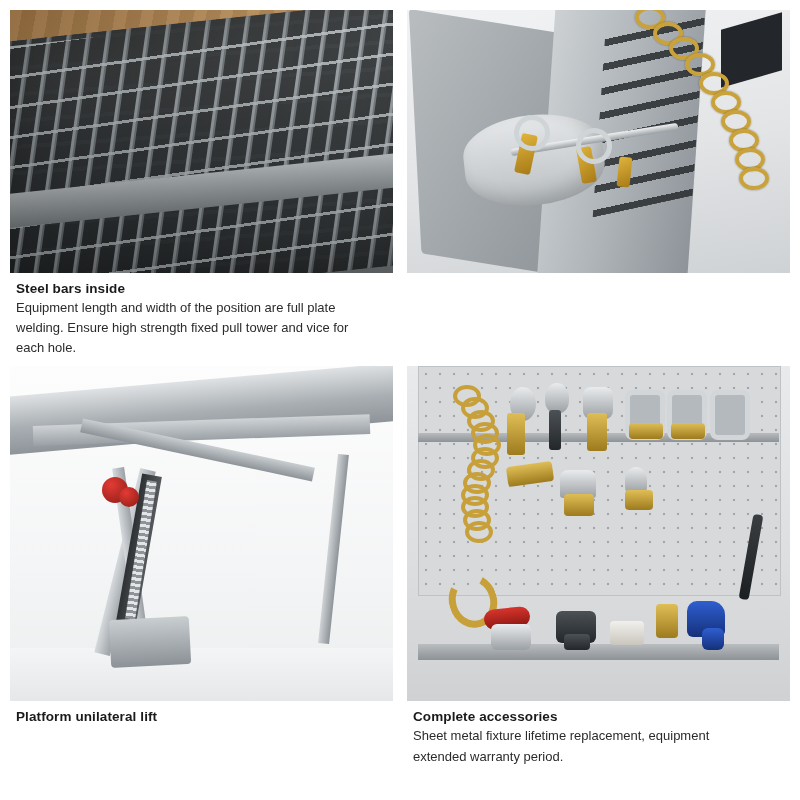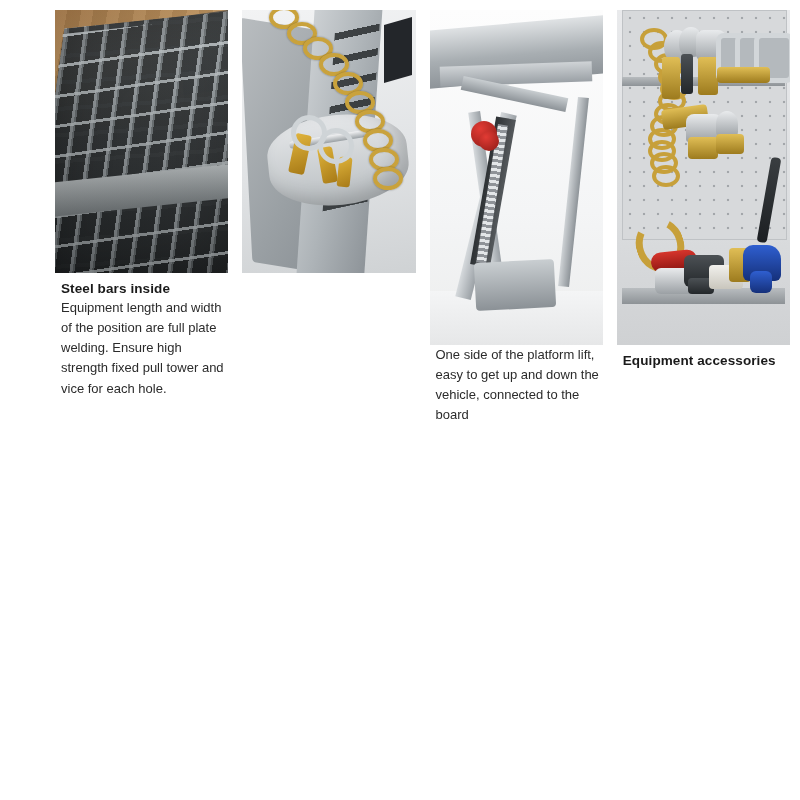--- a/index.html
+++ b/index.html
@@ -15,25 +15,24 @@
   }
   .sheet {
     position: relative;
     width: 800px;
     height: 800px;
     box-sizing: border-box;
     padding: 10px 10px 0 10px;
   }
   .grid {
     display: grid;
-    grid-template-columns: 1fr 1fr 1fr 1fr;
+    grid-template-columns: 1fr 1fr;
     grid-template-rows: auto auto;
     column-gap: 14px;
     row-gap: 8px;
-    margin-left: 45px;
   }
   .cell {
     display: flex;
     flex-direction: column;
   }
   .photo {
     position: relative;
     width: 100%;
     height: 263px;
     overflow: hidden;
@@ -379,21 +378,21 @@
         <div class="beam"></div>
         <div class="leg"></div>
         <div class="scissor-a"></div>
         <div class="scissor-b"></div>
         <div class="darkarm"></div>
         <div class="spring"></div>
         <div class="knob1"></div>
         <div class="knob2"></div>
         <div class="pad"></div>
       </div>
-      <p class="caption-body">One side of the platform lift, easy to get up and down the vehicle, connected to the board</p>
+      <div class="caption-title">Platform unilateral lift</div>
     </div>
 
     <div class="cell right">
       <div class="photo tall p4">
         <div class="pegboard"></div>
         <div class="railtop"></div>
 
         <div class="chain2">
           <span style="left:4px;  top:2%;"></span>
           <span style="left:12px; top:7%;"></span>
@@ -432,17 +431,18 @@
         <div class="shelf"></div>
         <div class="tool red" style="left:20%; top:72%; width:46px; height:20px; border-radius:10px; transform:rotate(-6deg);"></div>
         <div class="tool" style="left:22%; top:77%; width:40px; height:26px; border-radius:6px;"></div>
         <div class="tool dark" style="left:39%; top:73%; width:40px; height:32px; border-radius:6px;"></div>
         <div class="tool dark" style="left:41%; top:80%; width:26px; height:16px; border-radius:4px;"></div>
         <div class="tool" style="left:53%; top:76%; width:34px; height:24px; border-radius:4px; background:linear-gradient(180deg,#f1f0ec,#c9c6bd);"></div>
         <div class="tool gold" style="left:65%; top:71%; width:22px; height:34px; border-radius:4px;"></div>
         <div class="tool blue" style="left:73%; top:70%; width:38px; height:36px; border-radius:10px 14px 6px 6px;"></div>
         <div class="tool blue" style="left:77%; top:78%; width:22px; height:22px; border-radius:6px;"></div>
       </div>
-      <div class="caption-title">Equipment accessories</div>
+      <div class="caption-title">Complete accessories</div>
+      <p class="caption-body">Sheet metal fixture lifetime replacement, equipment extended warranty period.</p>
     </div>
 
   </div>
 </div>
 
 </body></html>

